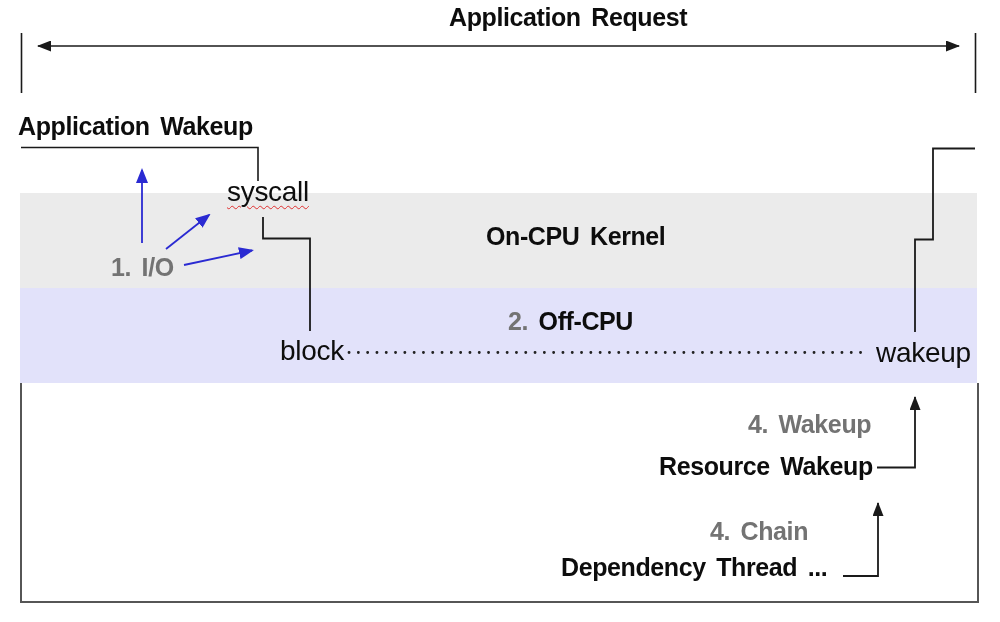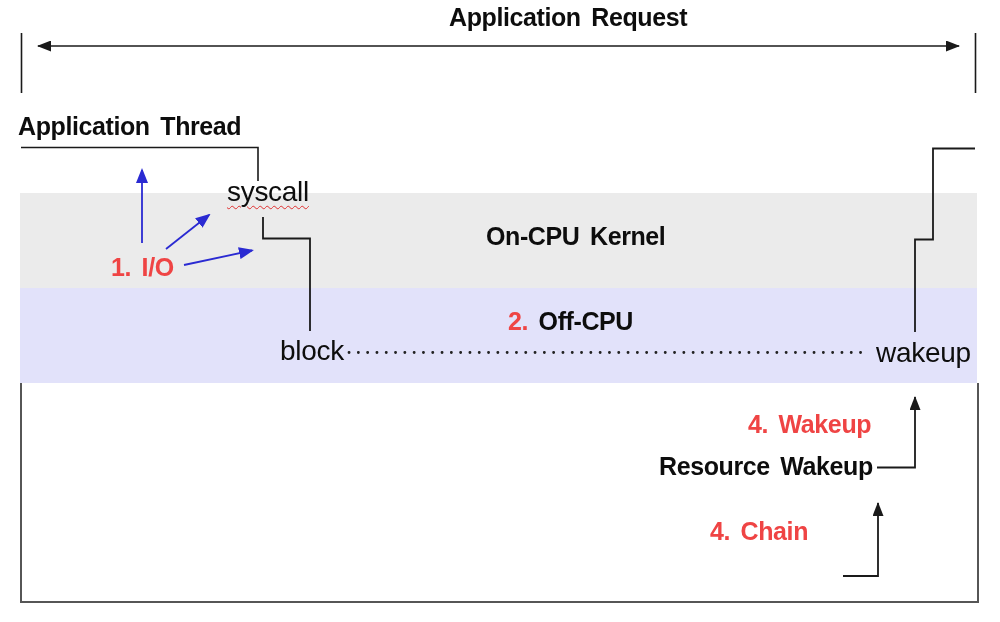--- a/index.html
+++ b/index.html
@@ -11,21 +11,21 @@
   .band.kernel{top:193px;height:95px;background:#ebebeb;}
   .band.offcpu{top:288px;height:95px;background:#e2e2fa;}
   .bottom-box{
     position:absolute;left:20px;top:383px;width:955px;height:218px;
     border-left:2px solid #565656;border-right:2px solid #565656;border-bottom:2px solid #565656;
   }
   svg.lines{position:absolute;left:0;top:0;width:1000px;height:622px;}
   .t{position:absolute;white-space:nowrap;line-height:28px;}
   .b{font-weight:bold;font-size:25px;letter-spacing:-0.4px;word-spacing:4px;}
   .r{font-size:28px;letter-spacing:-0.3px;word-spacing:2px;}
-  .blue{color:#ef4444;}
+  .blue{color:#737373;}
   .squiggle{
     text-decoration-line:underline;text-decoration-style:wavy;
     text-decoration-color:#e03030;text-decoration-thickness:1px;text-underline-offset:4px;
   }
   .title{left:449px;top:3px;}
   .app-thread{left:18px;top:112px;}
   .on-cpu-user{left:489px;top:137px;}
   .on-cpu-kernel{left:486px;top:222px;}
   .off-cpu{left:508px;top:307px;}
   .io{left:111px;top:253px;}
@@ -77,29 +77,30 @@
       <line x1="184" y1="265" x2="252" y2="250.5" marker-end="url(#abl)"></line>
     </g>
 
     <polyline points="877,467.5 915,467.5 915,397" fill="none" stroke="#1a1a1a" stroke-width="1.8" marker-end="url(#ab)"></polyline>
 
     <polyline points="843,576 878,576 878,503" fill="none" stroke="#1a1a1a" stroke-width="1.8" marker-end="url(#ab)"></polyline>
   </svg>
 
   <div class="t b title">Application Request</div>
 
-  <div class="t b app-thread">Application Thread</div>
+  <div class="t b app-thread">Application Wakeup</div>
 
   <div class="t b on-cpu-kernel">On-CPU Kernel</div>
 
   <div class="t b off-cpu"><span class="blue">2.</span><span> <span>Off-CPU</span></span></div>
 
   <div class="t b blue io">1. I/O</div>
 
   <div class="t r syscall"><span class="squiggle">syscall</span></div>
   <div class="t r block">block</div>
   <div class="t r wakeup">wakeup</div>
 
   <div class="t b blue wakeup-label">4. Wakeup</div>
   <div class="t b resource-thread">Resource Wakeup</div>
   <div class="t b blue chain-label">4. Chain</div>
+  <div class="t b dependency-thread">Dependency Thread ...</div>
 
 </div>
 
 </body></html>

